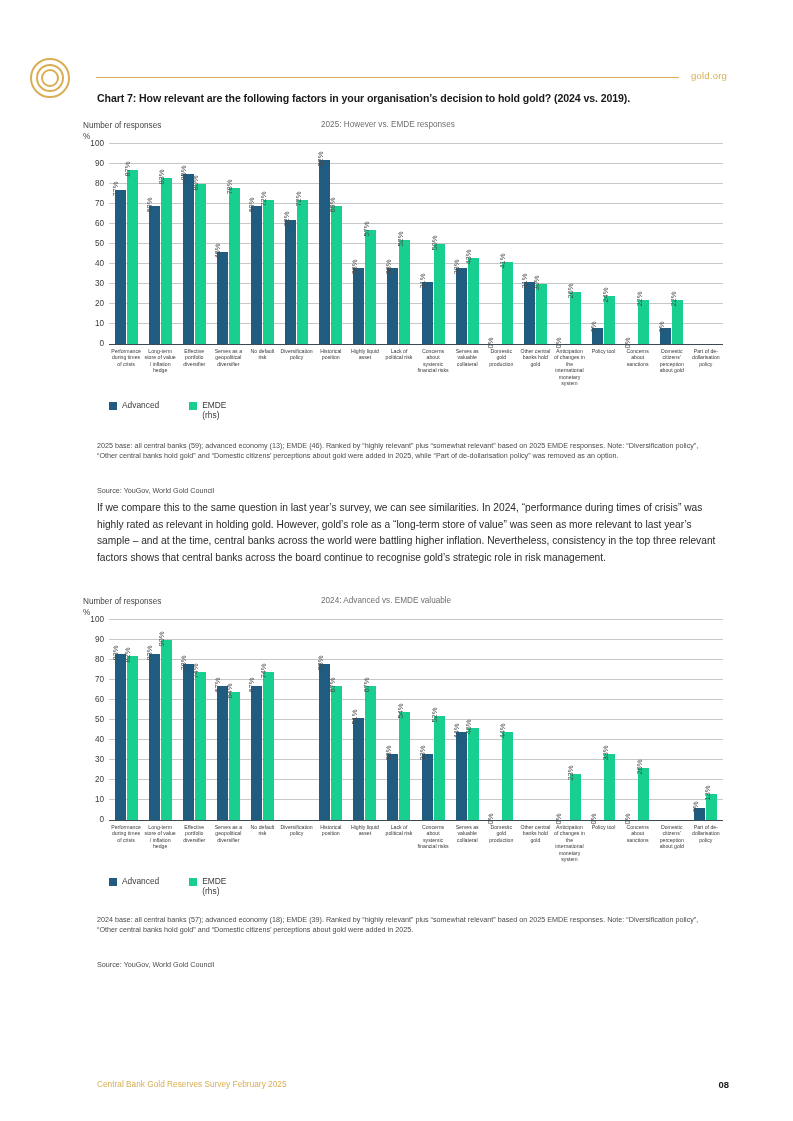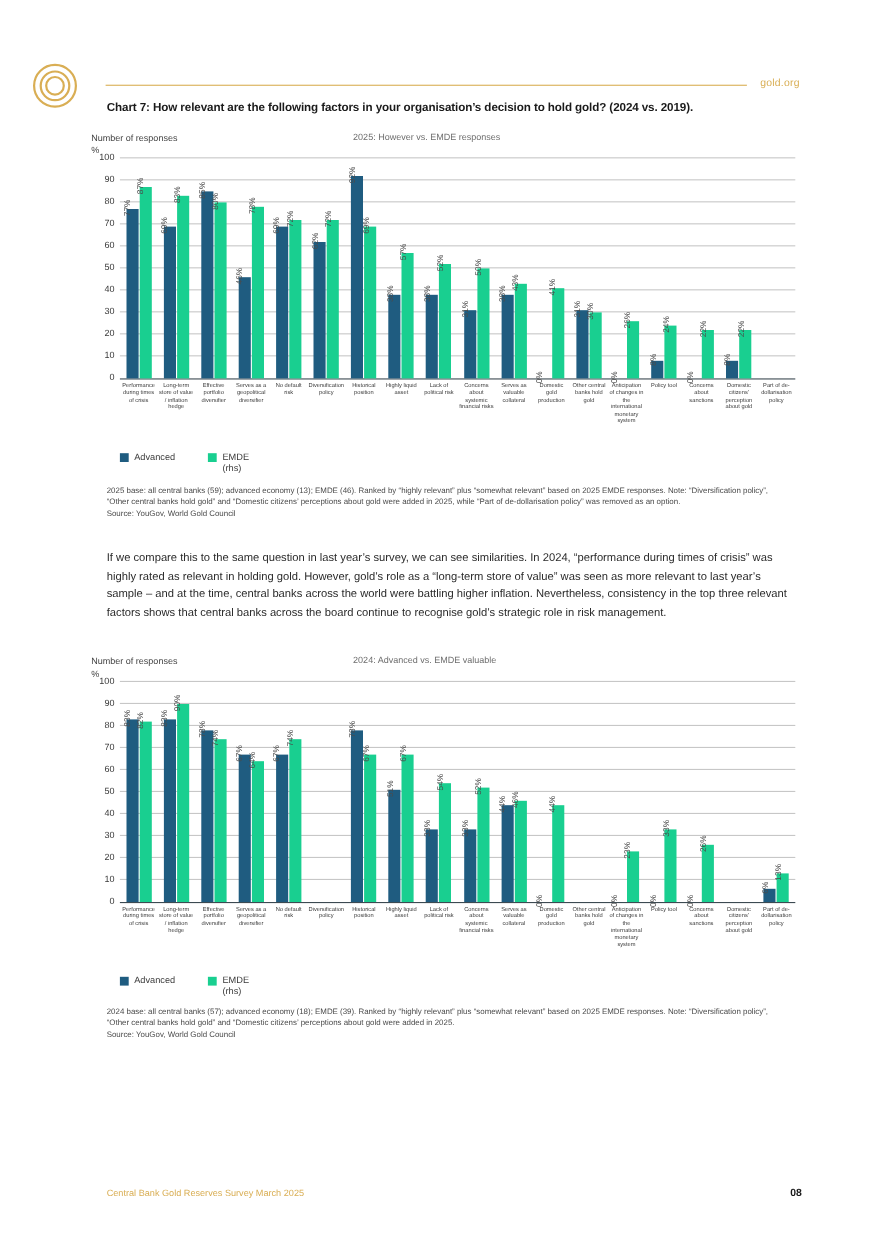--- a/index.html
+++ b/index.html
@@ -170,21 +170,20 @@
     display: flex;
     margin-left: 26px;
     margin-top: 14px;
     gap: 30px;
     align-items: flex-start;
   }
   .legend-item {
     display: flex;
     align-items: flex-start;
     gap: 5px;
-    margin-top: 10px;
   }
   .swatch {
     width: 8px; height: 8px;
     margin-top: 2px;
     flex: 0 0 auto;
   }
   .swatch.adv { background: #1f5c80; }
   .swatch.emde { background: #19cf90; }
   .legend-text {
     font-size: 8.4px;
@@ -195,21 +194,21 @@
   .note {
     position: absolute;
     left: 97px;
     width: 620px;
     font-size: 7.2px;
     line-height: 10.3px;
     color: #4a4a4a;
   }
   .note.one { top: 441px; }
   .note.two { top: 915px; }
-  .note .source { display: block; }
+  .note .source { display: block; margin-top: 24px; }
 
   .body-para {
     position: absolute;
     left: 97px; top: 500px;
     width: 625px;
     font-size: 10.2px;
     line-height: 16.7px;
     color: #2b2b2b;
   }
 
@@ -801,14 +800,14 @@
       </span>
     </div>
   </div>
 </div>
 
 <div class="note two">
   <span>2024 base: all central banks (57); advanced economy (18); EMDE (39). Ranked by “highly relevant” plus “somewhat relevant” based on 2025 EMDE responses. Note: “Diversification policy”, “Other central banks hold gold” and “Domestic citizens’ perceptions about gold were added in 2025.</span>
   <span class="source">Source: YouGov, World Gold Council</span>
 </div>
 
-<div class="page-footer-text">Central Bank Gold Reserves Survey March 2025</div>
+<div class="page-footer-text">Central Bank Gold Reserves Survey February 2025</div>
 <div class="page-number">08</div>
 
 </body></html>

